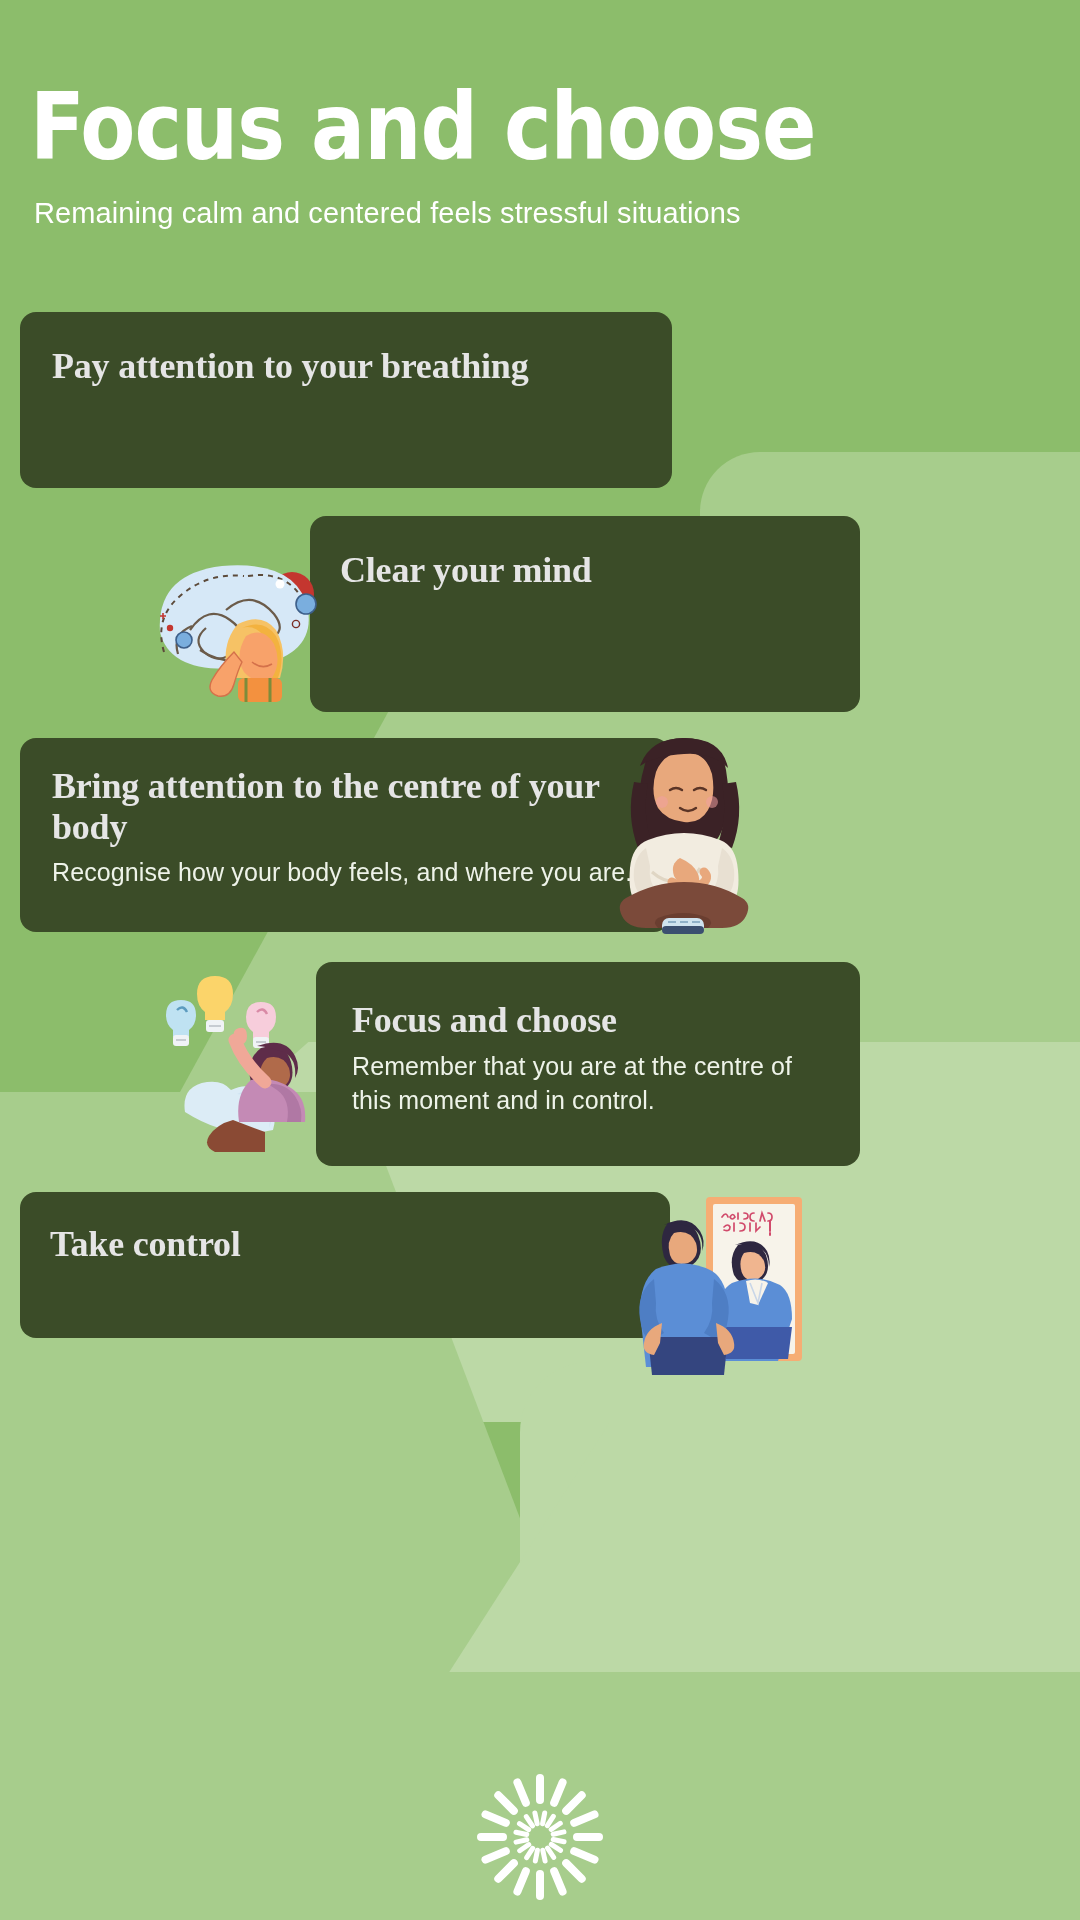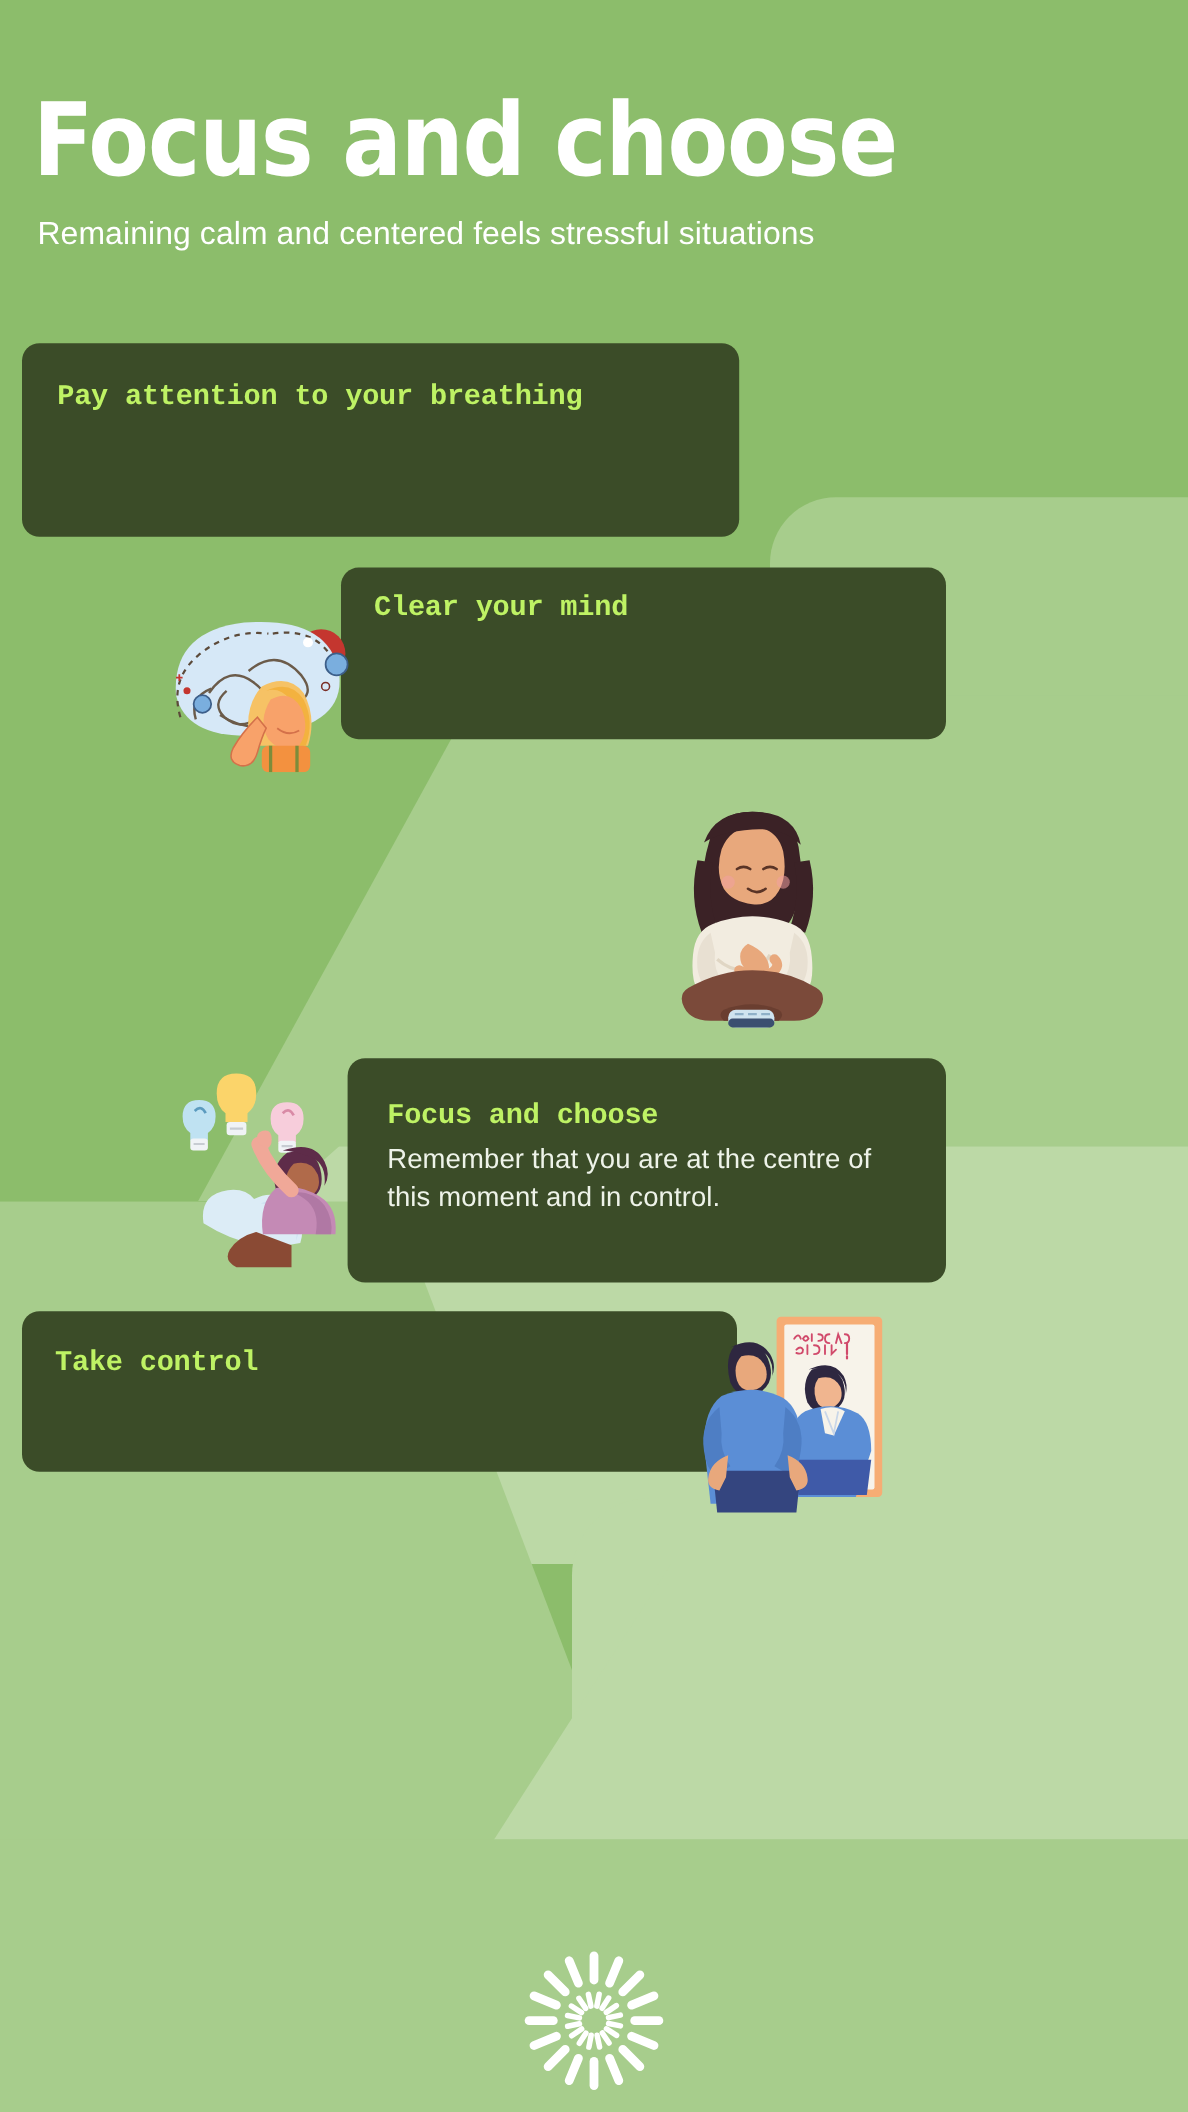--- a/index.html
+++ b/index.html
@@ -66,32 +66,32 @@
     font-weight:300;letter-spacing:0.1px;line-height:1.2;
     font-family:"Liberation Sans","DejaVu Sans",sans-serif;
   }
 
   
   .card{
     position:absolute;background:#3b4c28;border-radius:16px;
     box-sizing:border-box;z-index:4;
   }
   .card-title{
-    color:#bef264;font-weight:bold;font-size:26px;line-height:1.13;
+    color:#e5e5e5;font-weight:bold;font-size:36px;line-height:1.13;
     margin:0 0 8px 0;letter-spacing:-0.2px;
-    font-family:Liberation Mono, monospace;
+    font-family:Liberation Serif, serif;
   }
   .card-body{
     color:#eef3e9;font-size:25px;line-height:1.36;font-weight:300;
     margin:0;letter-spacing:0.1px;
     font-family:"Liberation Sans","DejaVu Sans",sans-serif;
   }
 
   #card-1{left:20px;top:280px;width:652px;height:176px;padding:34px 36px 0 32px;}
-  #card-2{left:310px;top:484px;width:550px;height:156px;padding:22px 30px 0 30px;}
+  #card-2{left:310px;top:484px;width:550px;height:196px;padding:34px 30px 0 30px;}
   #card-3{left:20px;top:706px;width:650px;height:194px;padding:28px 36px 0 32px;}
   #card-4{left:316px;top:930px;width:544px;height:204px;padding:38px 30px 0 36px;}
   #card-5{left:20px;top:1160px;width:650px;height:146px;padding:32px 30px 0 30px;}
 
   
   .illus{position:absolute;z-index:3;}
   #illus-mind{left:130px;top:500px;width:220px;height:170px;z-index:6;}
   #illus-meditate{left:600px;top:700px;width:170px;height:210px;z-index:6;}
   #illus-ideas{left:165px;top:930px;width:200px;height:200px;z-index:6;}
   #illus-mirror{left:610px;top:1155px;width:200px;height:190px;z-index:6;}
@@ -229,20 +229,24 @@
   </svg>
 
   <div class="card" id="card-1">
     <h2 class="card-title">Pay attention to your breathing</h2>
   </div>
 
   <div class="card" id="card-2">
     <h2 class="card-title">Clear your mind</h2>
   </div>
 
+  <div class="card" id="card-3">
+    <h2 class="card-title">Bring attention to the centre of your body</h2>
+    <p class="card-body">Recognise how your body feels, and where you are.</p>
+  </div>
 
   <div class="card" id="card-4">
     <h2 class="card-title">Focus and choose</h2>
     <p class="card-body">Remember that you are at the centre of this moment and in control.</p>
   </div>
 
   <div class="card" id="card-5">
     <h2 class="card-title">Take control</h2>
   </div>
 

